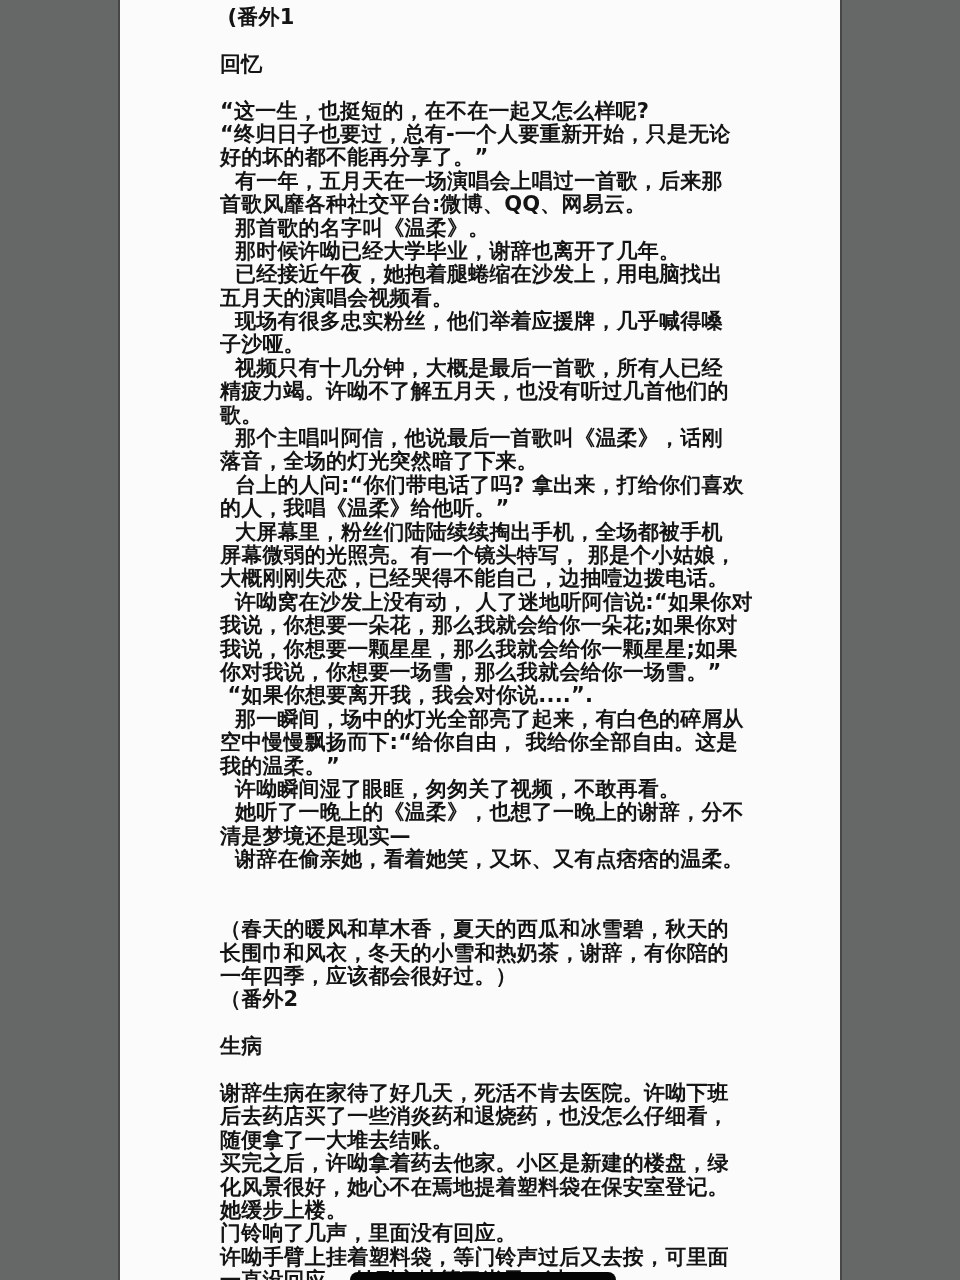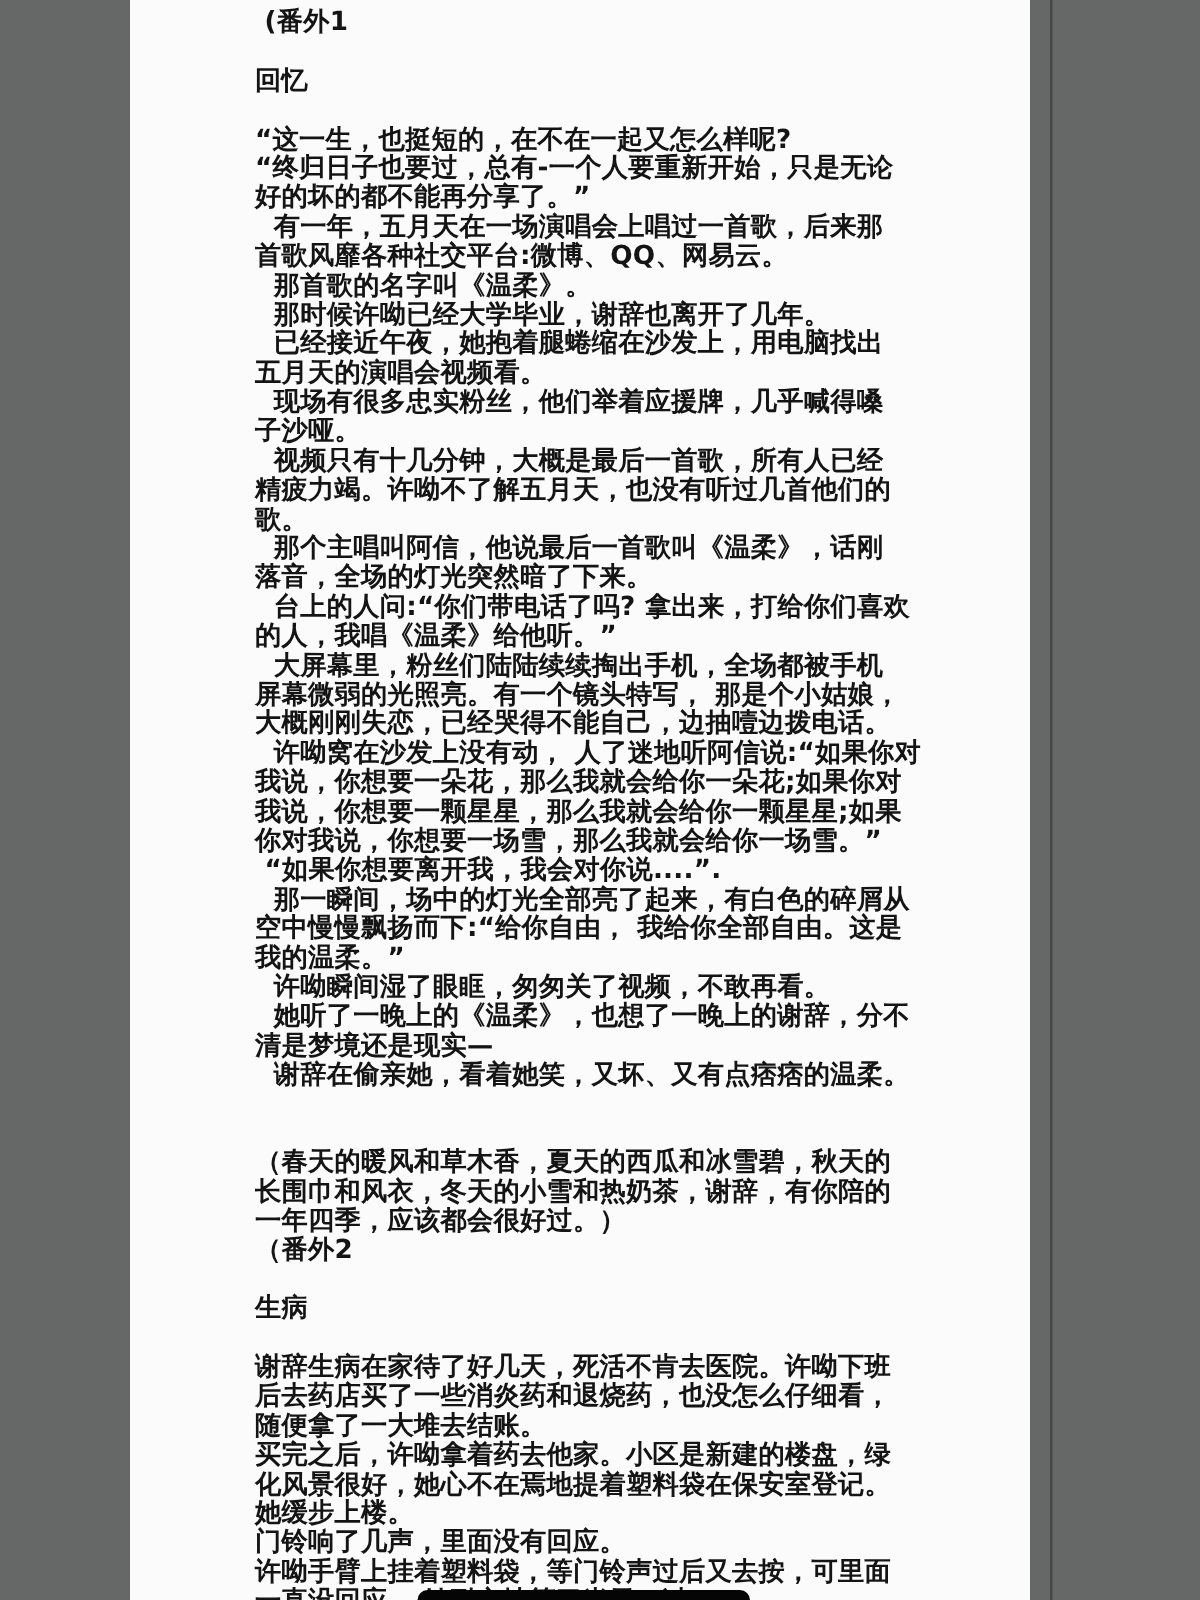--- a/index.html
+++ b/index.html
@@ -21,21 +21,21 @@
     width: 960px; height: 1280px;
     background: var(--gutter);
   }
   .gutter {
     position: absolute; top: 0; height: 1280px; width: 120px;
     background: var(--gutter);
   }
   .gutter.left  { left: 0;  border-right: 2px solid var(--gutter-edge); }
   .gutter.right { right: 0; border-left: 2px solid var(--gutter-edge); }
   .paper {
-    position: absolute; left: 104px; top: 0;
+    position: absolute; left: 120px; top: 0;
     width: 720px; height: 1280px;
     background: var(--paper);
     overflow: hidden;
   }
   .page-text {
     position: absolute; left: 0; top: 6px;
     width: 720px;
     padding: 0 96px 0 100px;
     color: var(--ink);
     font-size: 21px;

